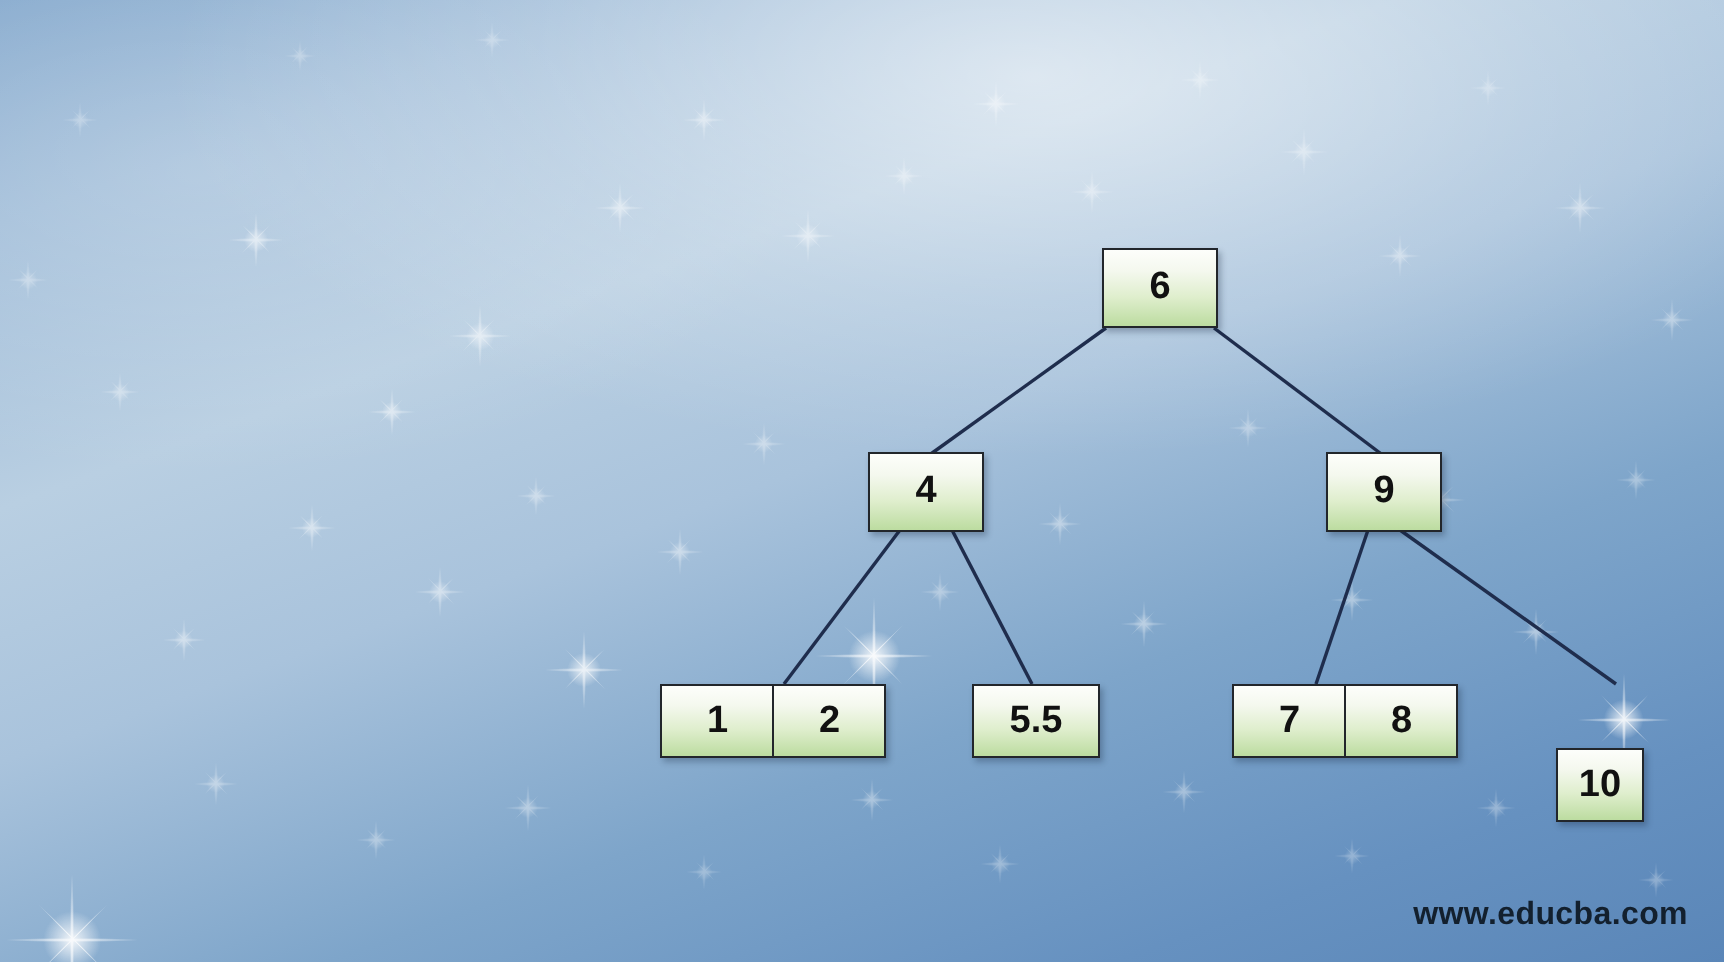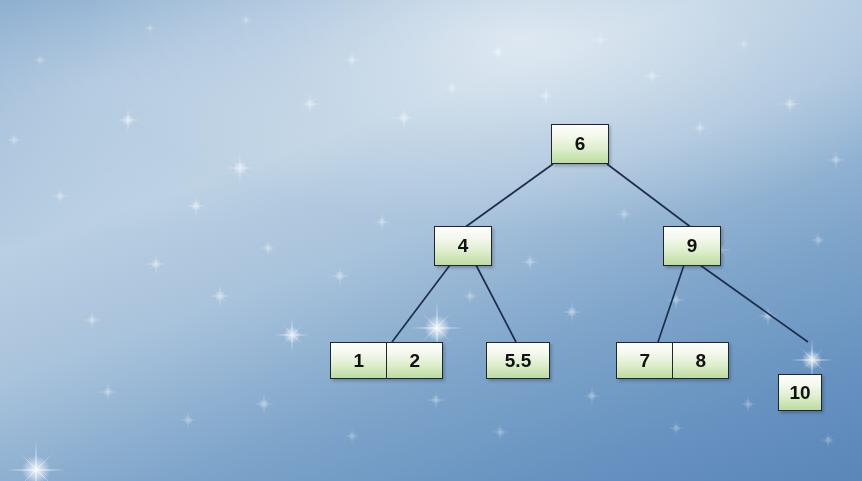--- a/index.html
+++ b/index.html
@@ -503,14 +503,15 @@
       <div class="cell" style="width:56.5px;">7</div>
       <div class="cell" style="width:56.5px;">8</div>
     </div>
 
     <div class="node" style="left:778px; top:342px; width:44px; height:37px;margin-top:32px;">
       <div class="cell" style="width:64px;">10</div>
     </div>
 
   </div>
 
+  <div id="watermark">www.educba.com</div>
 
 </div>
 
 </body></html>

